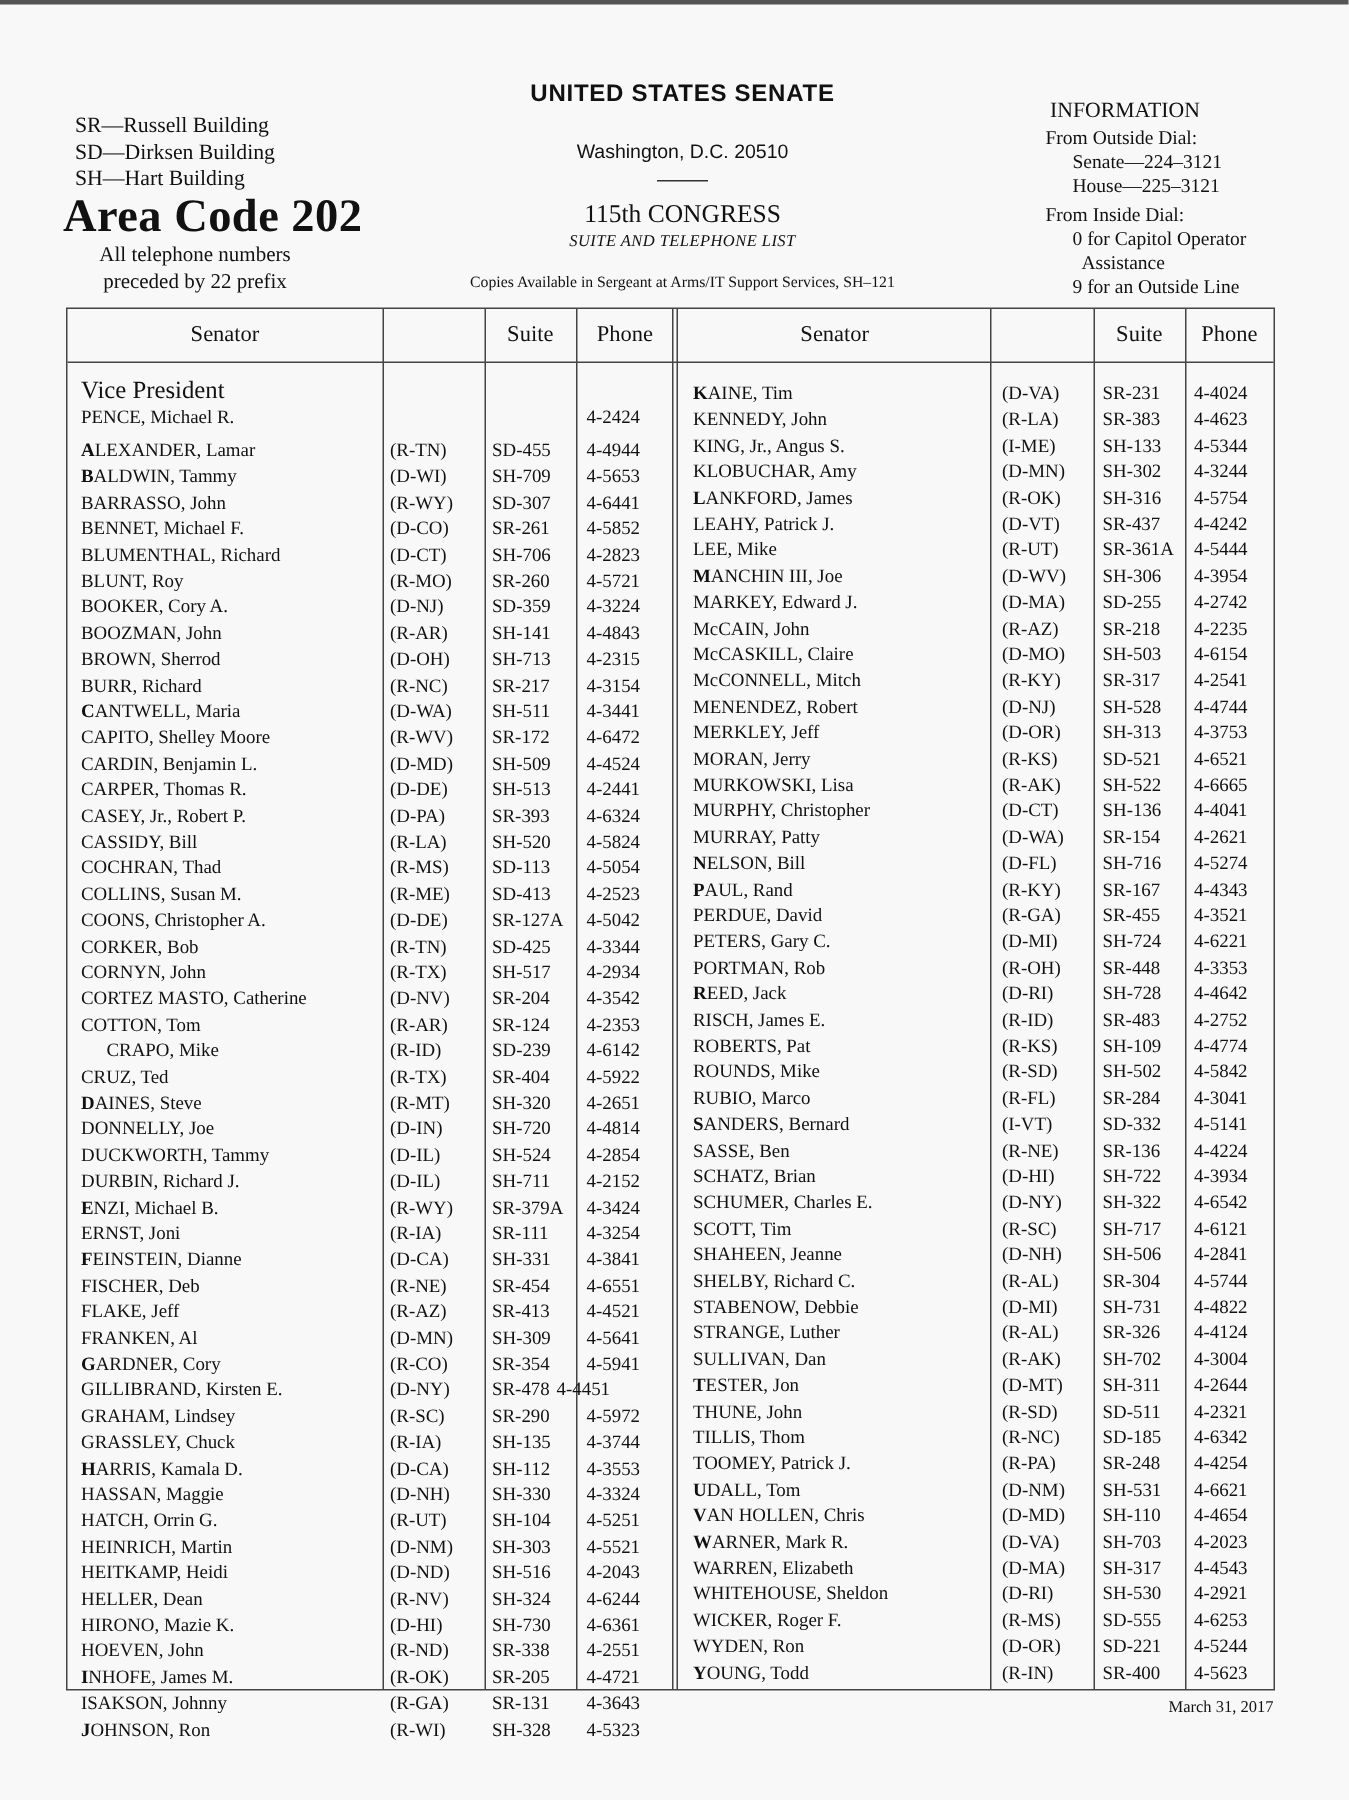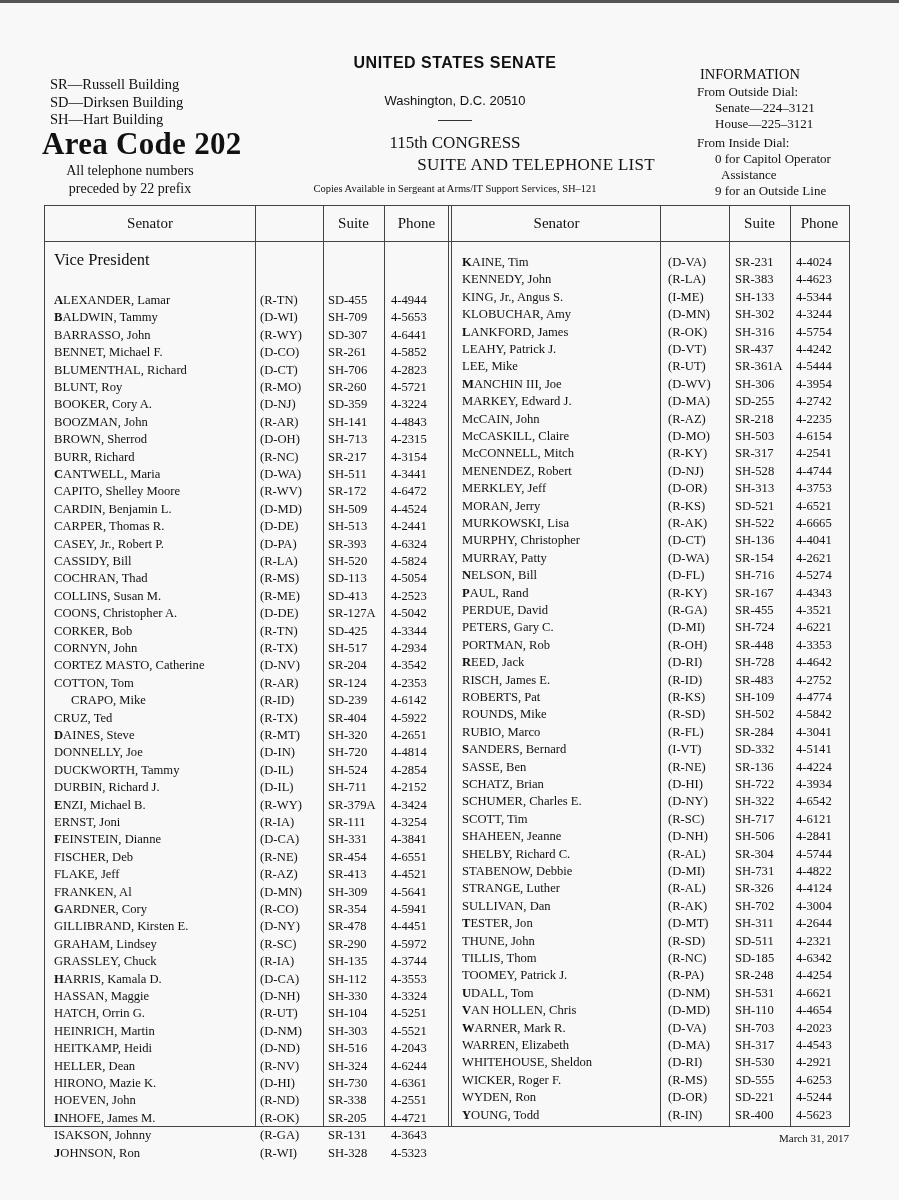--- a/index.html
+++ b/index.html
@@ -11,21 +11,21 @@
   .topbar { position: absolute; left: 0; top: 0; width: 899px; height: 3px; background: #555; }
   .legend { position: absolute; left: 50px; top: 76px; font-size: 14.5px; line-height: 17.5px; }
   .area-code { position: absolute; left: 42px; top: 126px; font-size: 31px; font-weight: bold; letter-spacing: 0.3px; }
   .prefix { position: absolute; left: 50px; top: 162px; width: 160px; text-align: center; font-size: 14px; line-height: 18px; }
   .title { position: absolute; left: 255px; top: 54px; width: 400px; text-align: center;
            font-family: "Liberation Sans", "DejaVu Sans", sans-serif; font-weight: bold; font-size: 16px; letter-spacing: 0.5px; }
   .city { position: absolute; left: 255px; top: 93px; width: 400px; text-align: center;
           font-family: "Liberation Sans", "DejaVu Sans", sans-serif; font-size: 13px; }
   .rule { position: absolute; left: 438px; top: 120px; width: 34px; height: 1px; background: #333; }
   .congress { position: absolute; left: 255px; top: 133px; width: 400px; text-align: center; font-size: 17px; }
-  .list-title { position: absolute; left: 255px; top: 155px; width: 400px; text-align: right; font-size: 17px; letter-spacing: 0.3px; }
+  .list-title { position: absolute; left: 255px; top: 155px; width: 400px; text-align: center; font-size: 11px; letter-spacing: 0.3px; font-style: italic; }
   .copies { position: absolute; left: 250px; top: 183px; width: 410px; text-align: center; font-size: 10.5px; }
   .info { position: absolute; left: 697px; top: 66px; font-size: 13px; line-height: 16px; }
   .info .hdr { font-size: 14.5px; margin-left: 3px; margin-bottom: 2px; }
   .info .i1 { padding-left: 18px; }
   .info .i2 { padding-left: 18px; }
   .info .i3 { padding-left: 24px; }
 
   .sheet { position: absolute; left: 44px; top: 205px; width: 806px; height: 922px; border: 1.5px solid #444; box-sizing: border-box; }
   .half { position: absolute; top: 0; bottom: 0; }
   .half.left { left: 0; width: 404px; }
@@ -81,20 +81,24 @@
   <div class="dbl"></div>
 
   <div class="half left">
     <div class="vline" style="left:210px"></div>
     <div class="vline" style="left:278px"></div>
     <div class="vline" style="left:339px"></div>
     <div class="colhdr" style="left:0;width:210px">Senator</div>
     <div class="colhdr" style="left:278px;width:61px">Suite</div>
     <div class="colhdr" style="left:339px;width:65px">Phone</div>
     <div class="vp-label" style="left:9px;top:44px">Vice President</div>
+    <div class="row" style="top:64px">
+      <span style="left:9px">PENCE, Michael R.</span>
+      <span style="left:346px">4-2424</span>
+    </div>
     <div class="rows" id="left-rows" style="top:86px">
         <div class="row" style="top: 0px;">
           <span class="name" style="left: 9px;"><span class="ini" style="position: static;">A</span>LEXANDER, Lamar</span>
           <span style="left: 215px;">(R-TN)</span>
           <span style="left: 283px;">SD-455</span>
           <span style="left: 346px;">4-4944</span>
         </div>
         <div class="row" style="top: 17.4px;">
           <span class="name" style="left: 9px;"><span class="ini" style="position: static;">B</span>ALDWIN, Tammy</span>
           <span style="left: 215px;">(D-WI)</span>
@@ -302,21 +306,21 @@
         <div class="row" style="top: 609px;">
           <span class="name" style="left: 9px;"><span class="ini" style="position: static;">G</span>ARDNER, Cory</span>
           <span style="left: 215px;">(R-CO)</span>
           <span style="left: 283px;">SR-354</span>
           <span style="left: 346px;">4-5941</span>
         </div>
         <div class="row" style="top: 626.4px;">
           <span class="name" style="left: 9px;">GILLIBRAND, Kirsten E.</span>
           <span style="left: 215px;">(D-NY)</span>
           <span style="left: 283px;">SR-478</span>
-          <span style="left: 346px;">4-4451</span>
+          <span style="left: 326px;">4-4451</span>
         </div>
         <div class="row" style="top: 643.8px;">
           <span class="name" style="left: 9px;">GRAHAM, Lindsey</span>
           <span style="left: 215px;">(R-SC)</span>
           <span style="left: 283px;">SR-290</span>
           <span style="left: 346px;">4-5972</span>
         </div>
         <div class="row" style="top: 661.2px;">
           <span class="name" style="left: 9px;">GRASSLEY, Chuck</span>
           <span style="left: 215px;">(R-IA)</span>

